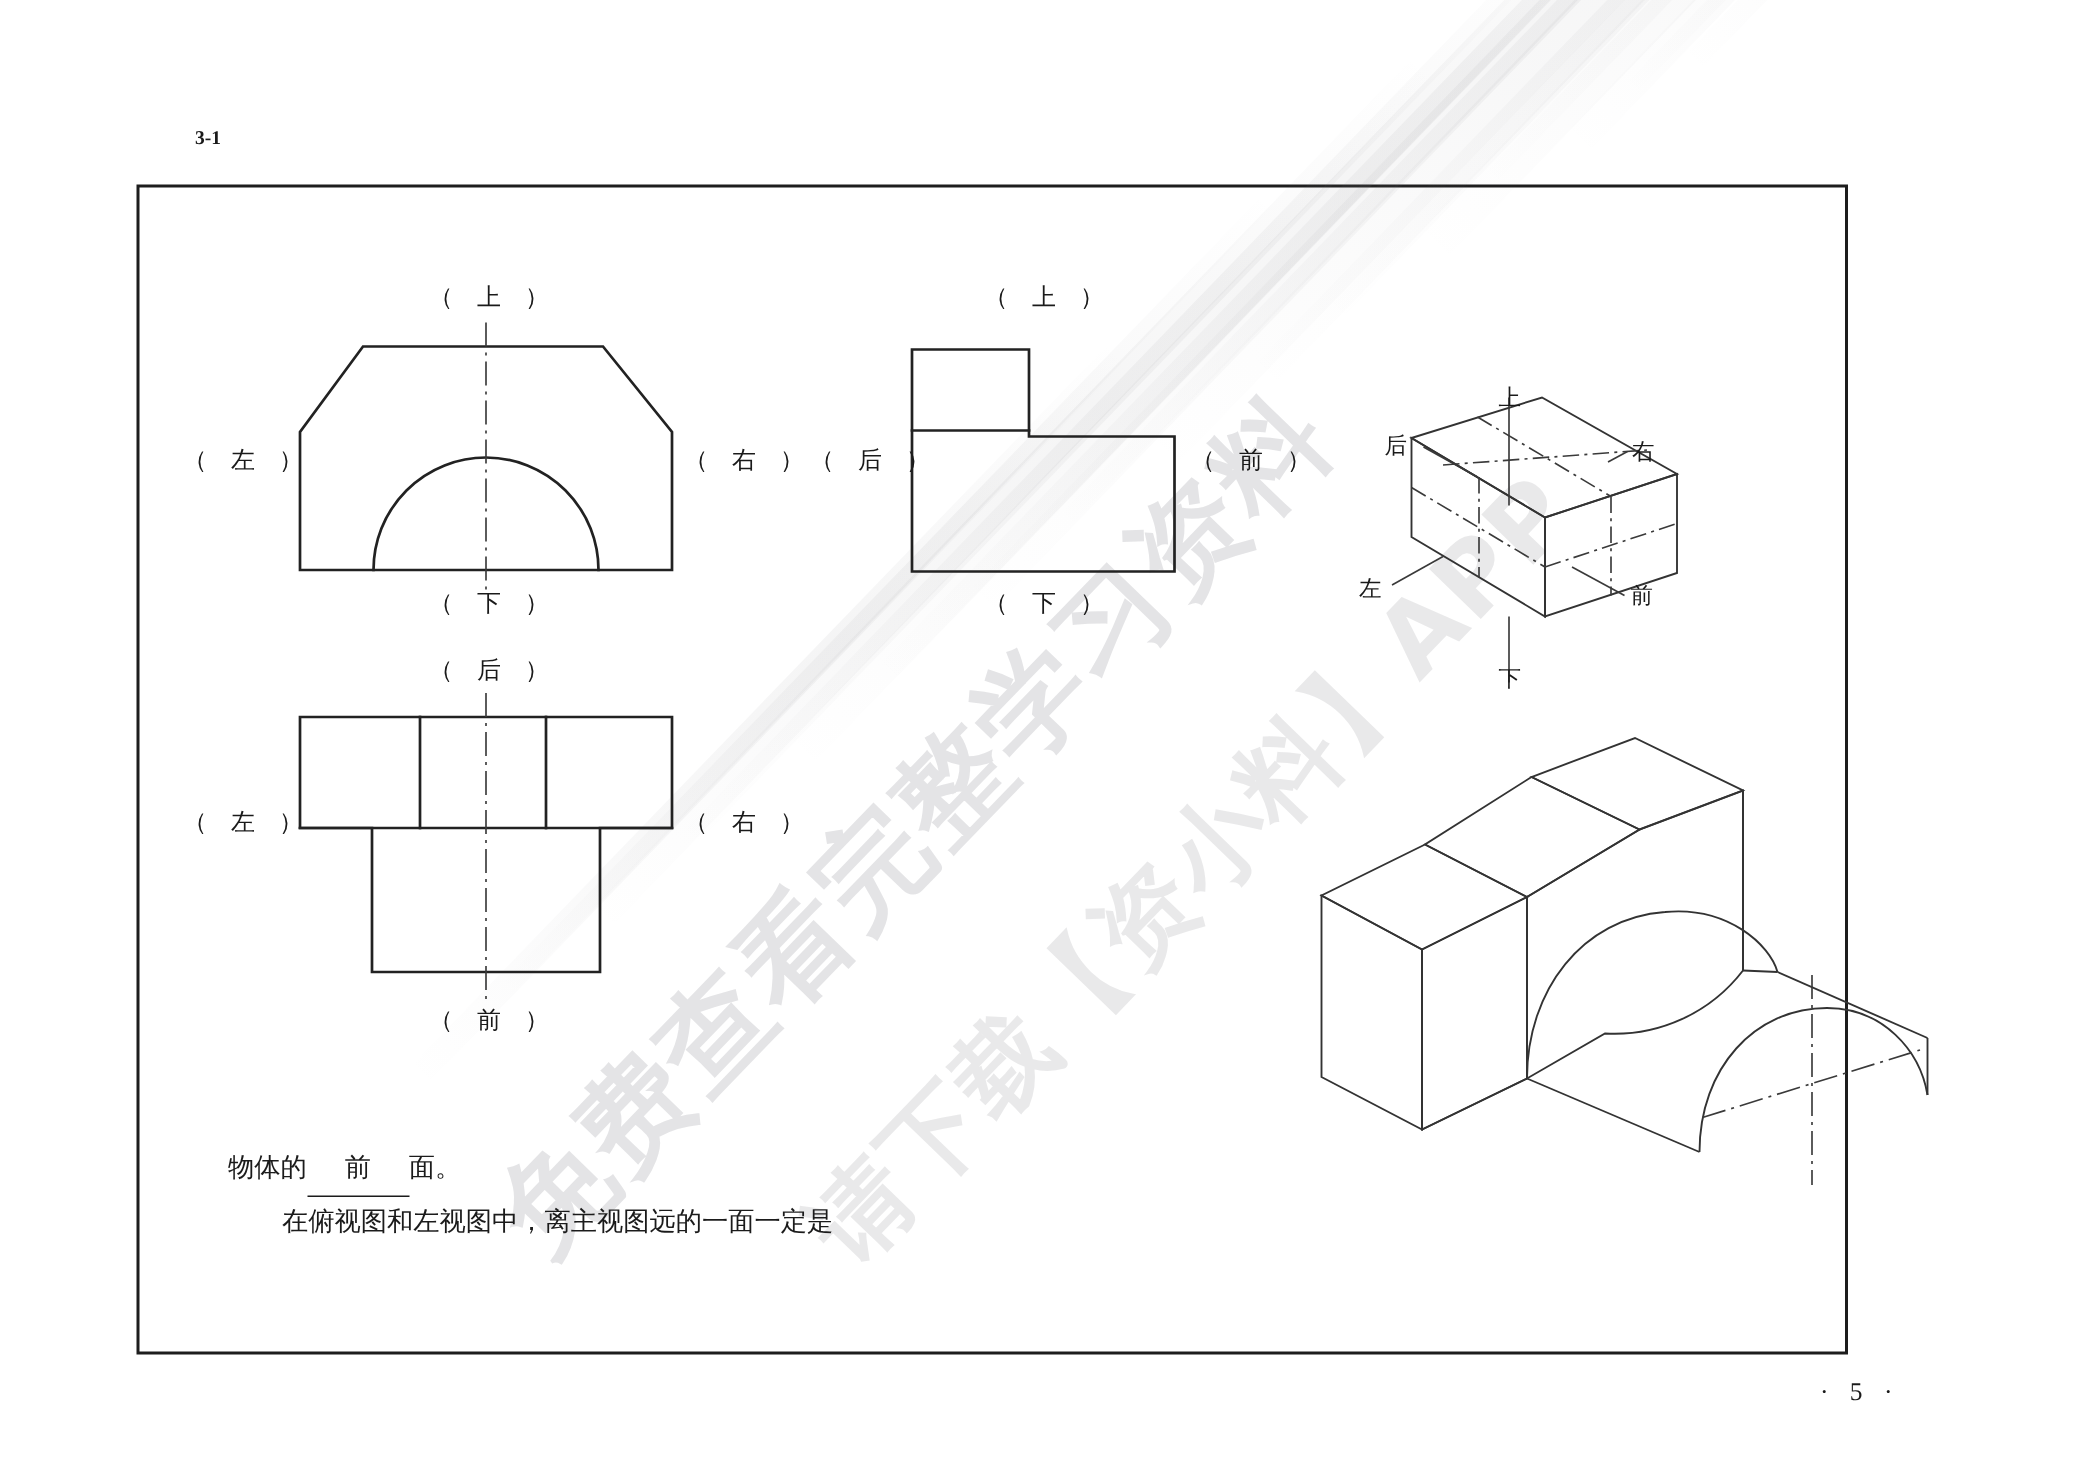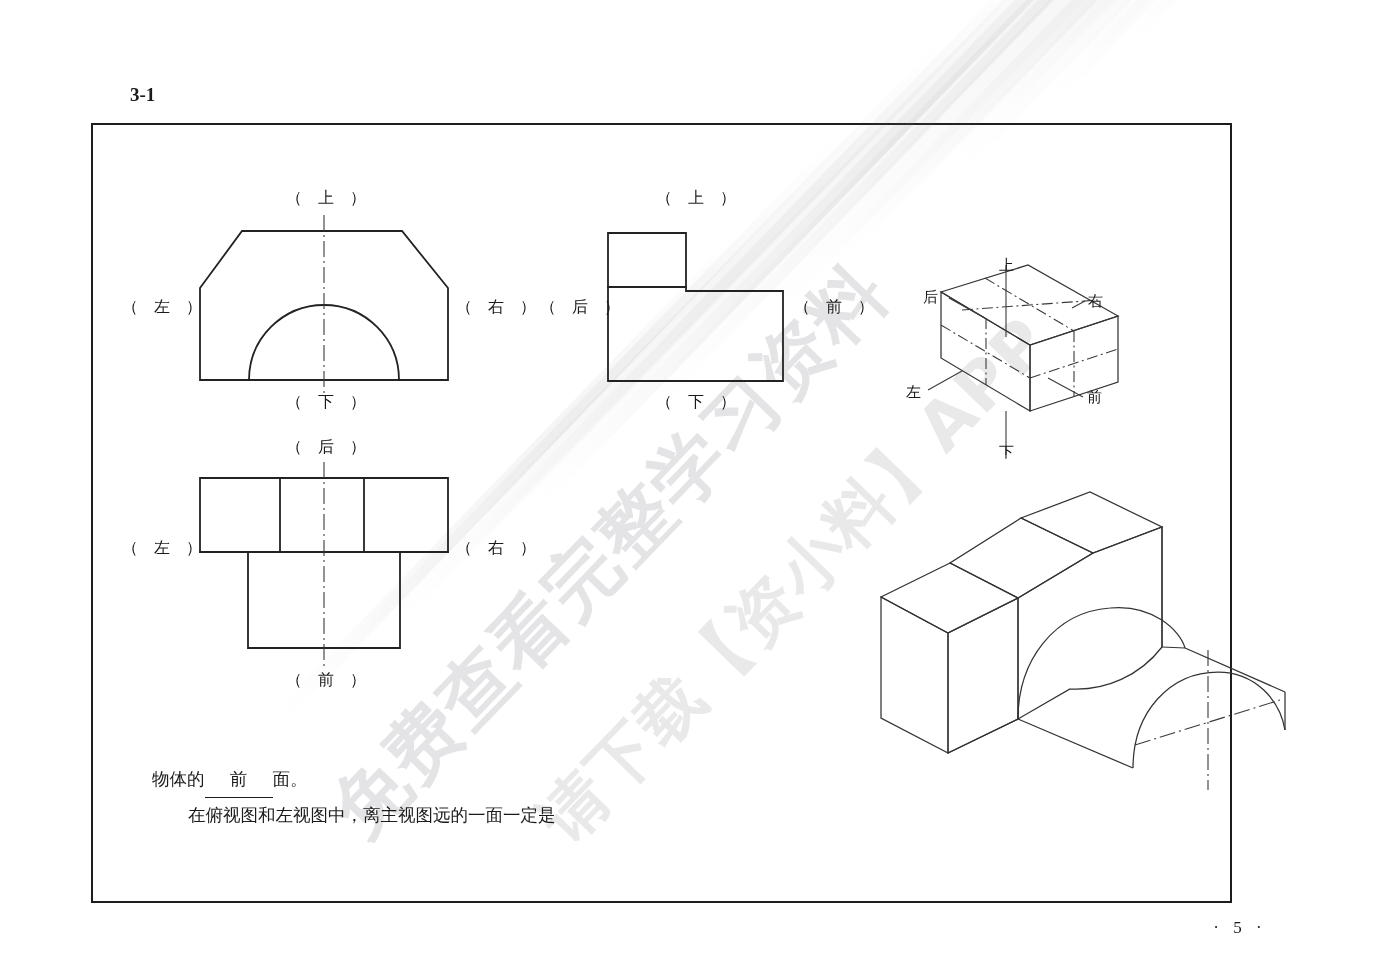--- a/index.html
+++ b/index.html
@@ -47,21 +47,21 @@
     transform-origin: left top;
     transform: rotate(-46deg);
     letter-spacing: 2px;
   }
 
   
   .ex-number {
     position: absolute;
     left: 130px;
     top: 84px;
-    font-size: 19px;
+    font-size: 13px;
     font-weight: bold;
     font-family: "Liberation Serif", "DejaVu Serif", serif;
     letter-spacing: 0px;
     z-index: 5;
   }
 
   
   .frame {
     position: absolute;
     left: 91px;

